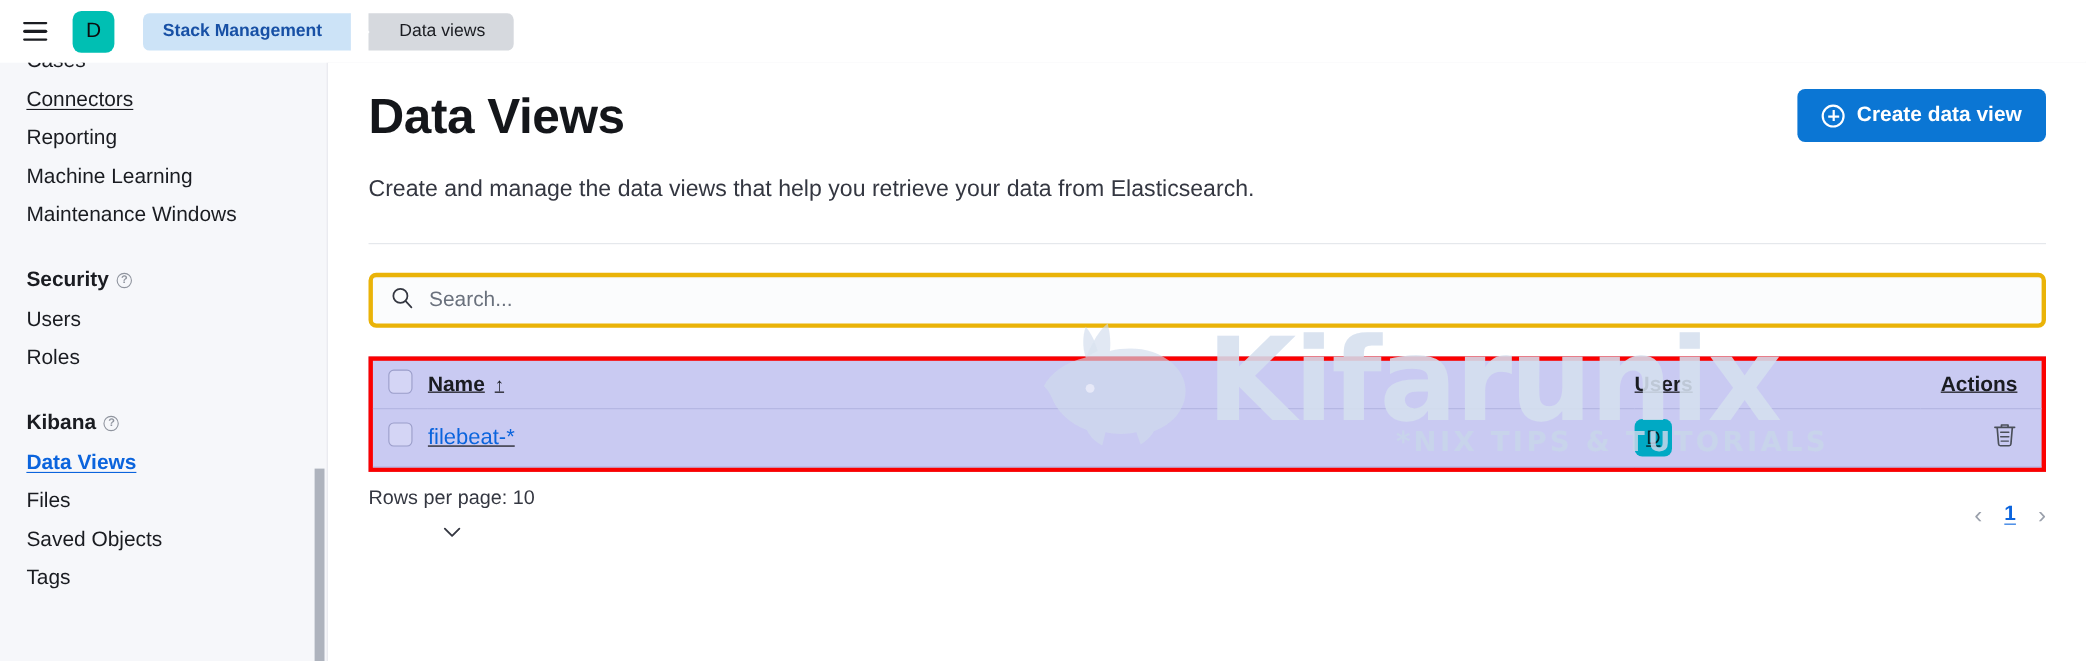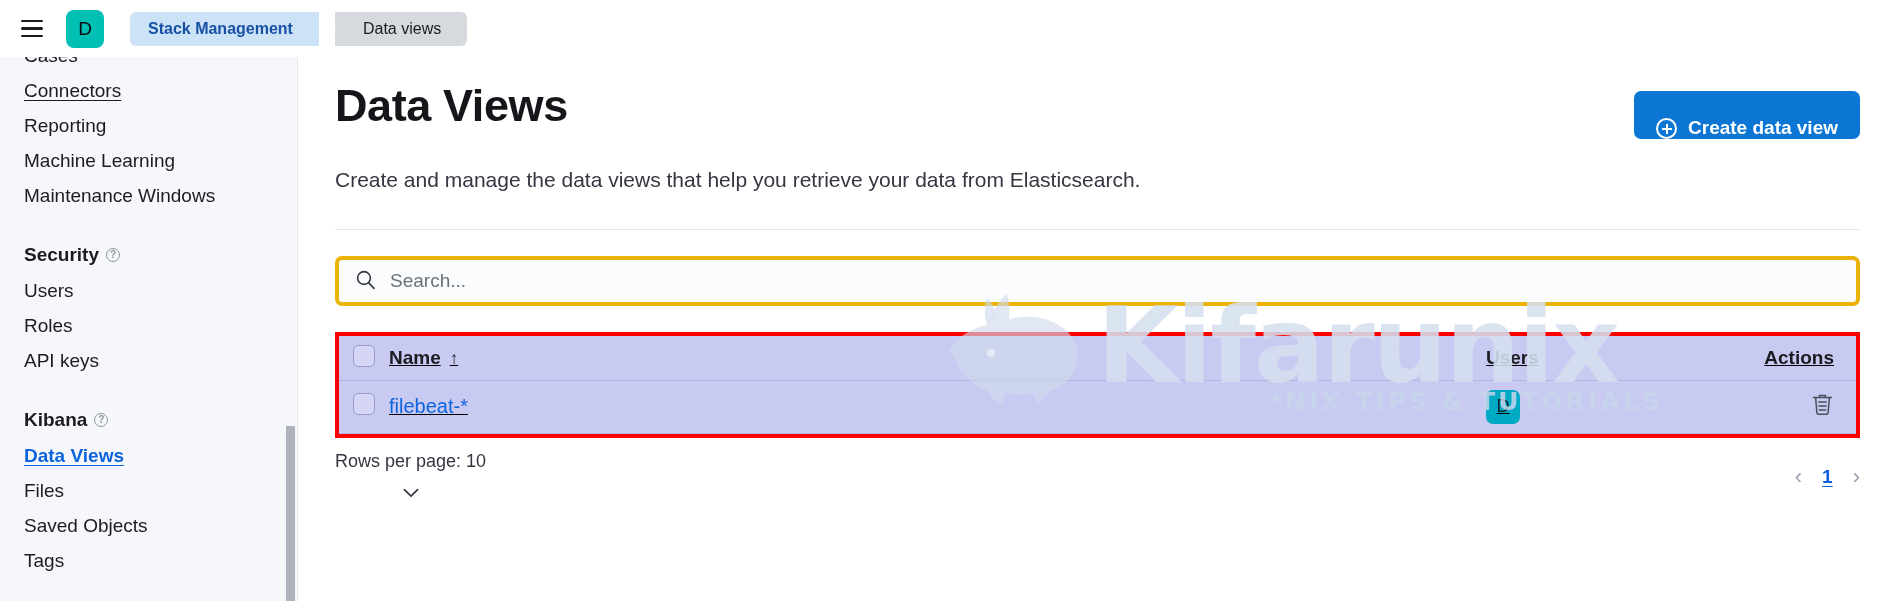--- a/index.html
+++ b/index.html
@@ -127,27 +127,27 @@
 
   .page-head {
     display: flex; align-items: flex-start; justify-content: space-between;
     padding-top: 24px;
   }
   .page-title {
     font-size: 45px; font-weight: 700; letter-spacing: -0.4px;
     color: #14161a; line-height: 1.1;
   }
   .create-btn {
-    display: inline-flex; align-items: flex-end; gap: 11px;
+    display: inline-flex; align-items: center; gap: 11px;
     background: #0b76d4; color: #ffffff;
     border: none; border-radius: 7px;
     height: 48px; padding: 0 22px;
     font-size: 19px; font-weight: 700;
     font-family: "Liberation Sans", sans-serif;
-    cursor: pointer; margin-top: 10px;
+    cursor: pointer; 
   }
   .plus-circle {
     width: 21px; height: 21px; border-radius: 50%;
     border: 2px solid #ffffff; position: relative; flex: 0 0 auto;
   }
   .plus-circle::before, .plus-circle::after {
     content:""; position: absolute; background:#fff;
   }
   .plus-circle::before { left: 3.5px; top: 8px; width: 10px; height: 2px; }
   .plus-circle::after { top: 3.5px; left: 8px; height: 10px; width: 2px; }
@@ -291,21 +291,20 @@
       <div class="nav-item">Maintenance Windows</div>
 
       <div class="nav-gap"></div>
 
       <div class="nav-group">
         <span>Security</span>
         <span class="help-dot">?</span>
       </div>
       <div class="nav-item">Users</div>
       <div class="nav-item">Roles</div>
-      <div class="nav-item">API keys</div>
 
       <div class="nav-gap"></div>
 
       <div class="nav-group">
         <span>Kibana</span>
         <span class="help-dot">?</span>
       </div>
       <div class="nav-item active">Data Views</div>
       <div class="nav-item">Files</div>
       <div class="nav-item">Saved Objects</div>

